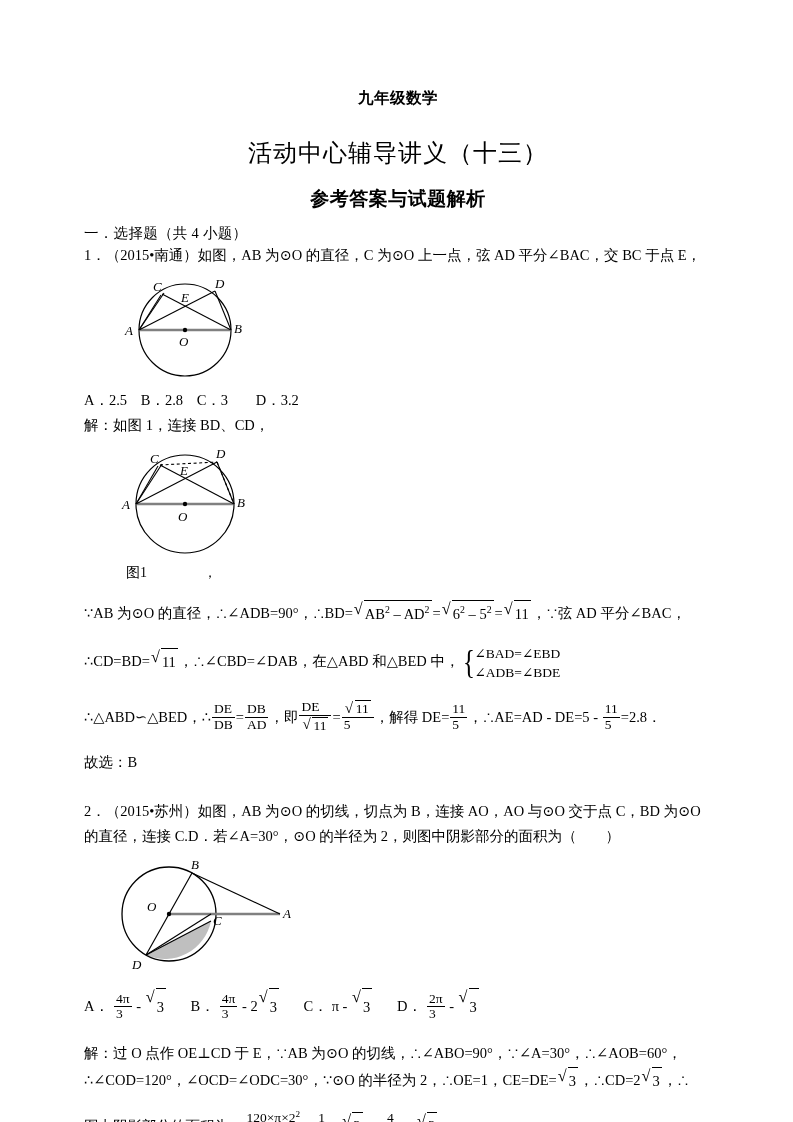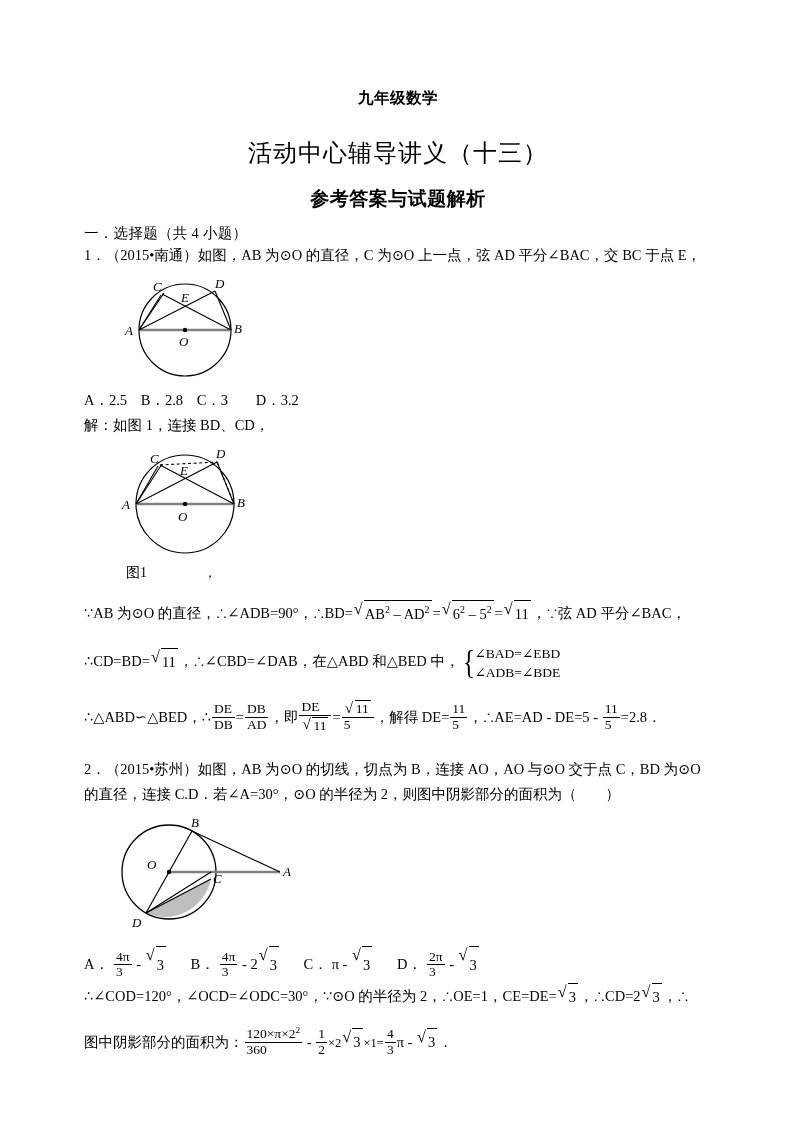--- a/index.html
+++ b/index.html
@@ -207,20 +207,21 @@
     </div>
 
     <div class="p gap">
       <span>∴CD=BD=</span><span class="sqrt"><span class="rad">√</span><span class="body">11</span></span><span>，∴∠CBD=∠DAB，在△ABD 和△BED 中，</span><span class="brace-group"><span class="brace">{</span><span class="row">∠BAD=∠EBD</span><span class="row">∠ADB=∠BDE</span></span>
     </div>
 
     <div class="p gap">
       <span>∴△ABD∽△BED，∴</span><span class="frac"><span class="num">DE</span><span class="den">DB</span></span><span>=</span><span class="frac"><span class="num">DB</span><span class="den">AD</span></span><span>，即</span><span class="frac"><span class="num">DE</span><span class="den"><span class="sqrt"><span class="rad">√</span><span class="body">11</span></span></span></span><span>=</span><span class="frac"><span class="num"><span class="sqrt"><span class="rad">√</span><span class="body">11</span></span></span><span class="den">5</span></span><span>，解得 DE=</span><span class="frac"><span class="num">11</span><span class="den">5</span></span><span>，∴AE=AD - DE=5 - </span><span class="frac"><span class="num">11</span><span class="den">5</span></span><span>=2.8．</span>
     </div>
 
+    <div class="p gap">故选：B</div>
 
     <div class="p" style="margin-top:24px">2．（2015•苏州）如图，AB 为⊙O 的切线，切点为 B，连接 AO，AO 与⊙O 交于点 C，BD 为⊙O</div>
     <div class="p tight">的直径，连接 C.D．若∠A=30°，⊙O 的半径为 2，则图中阴影部分的面积为（　　）</div>
 
     <div class="fig">
       <svg width="260" height="122" viewBox="0 0 260 122">
         <defs>
           <clipPath id="circclip">
             <circle cx="85" cy="59" r="47"></circle>
           </clipPath>
@@ -257,20 +258,21 @@
         <span class="lbl">B．</span><span class="frac"><span class="num">4π</span><span class="den">3</span></span><span> - </span><span>2</span><span class="sqrt"><span class="rad">√</span><span class="body">3</span></span>
       </span>
       <span class="ch">
         <span class="lbl">C．</span><span>π - </span><span class="sqrt"><span class="rad">√</span><span class="body">3</span></span>
       </span>
       <span class="ch">
         <span class="lbl">D．</span><span class="frac"><span class="num">2π</span><span class="den">3</span></span><span> - </span><span></span><span class="sqrt"><span class="rad">√</span><span class="body">3</span></span>
       </span>
     </div>
 
+    <div class="p gap">解：过 O 点作 OE⊥CD 于 E，∵AB 为⊙O 的切线，∴∠ABO=90°，∵∠A=30°，∴∠AOB=60°，</div>
 
     <div class="p tight">
       <span>∴∠COD=120°，∠OCD=∠ODC=30°，∵⊙O 的半径为 2，∴OE=1，CE=DE=</span><span class="sqrt"><span class="rad">√</span><span class="body">3</span></span><span>，∴CD=2</span><span class="sqrt"><span class="rad">√</span><span class="body">3</span></span><span>，∴</span>
     </div>
 
     <div class="p gap">
       <span>图中阴影部分的面积为：</span><span class="frac"><span class="num"><span>120×π×2</span><sup class="exp">2</sup></span><span class="den">360</span></span><span> - </span><span class="frac"><span class="num">1</span><span class="den">2</span></span><span style="font-size:12.5px">×2</span><span class="sqrt"><span class="rad">√</span><span class="body">3</span></span><span style="font-size:12.5px">×1=</span><span class="frac"><span class="num">4</span><span class="den">3</span></span><span>π - </span><span class="sqrt"><span class="rad">√</span><span class="body">3</span></span><span>．</span>
     </div>
 
   </div>

